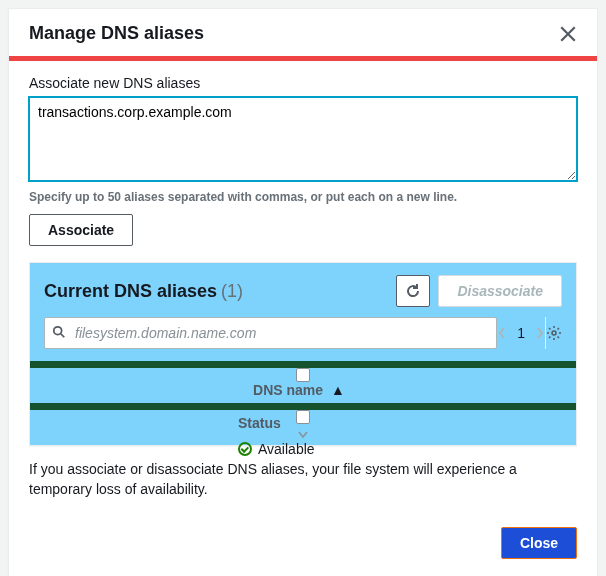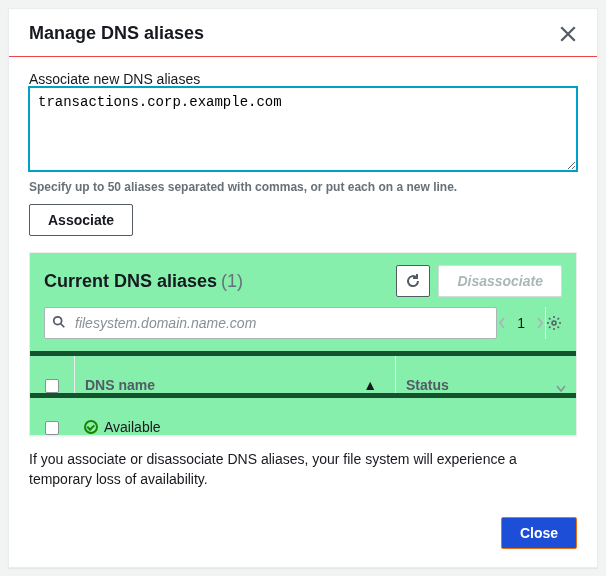--- a/index.html
+++ b/index.html
@@ -16,46 +16,46 @@
     border: 1px solid #eaeded;
     box-shadow: 0 1px 1px rgba(0,0,0,0.05);
     width: 590px;
     margin: 0 auto;
   }
   .dialog-header {
     display: flex;
     align-items: center;
     justify-content: space-between;
     padding: 14px 20px 12px 20px;
-    border-bottom: 1px solid #ef4444;
+    border-bottom: 5px solid #ef4444;
   }
   .dialog-title {
     font-size: 18px;
     font-weight: 700;
   }
   .close-x {
     width: 18px; height: 18px;
     cursor: pointer;
     color: #545b64;
   }
   .dialog-body {
     padding: 14px 20px 14px 20px;
   }
   .field-label {
     font-size: 14px;
     color: #16191f;
-    margin-bottom: 0;
+    margin-bottom: 6px;
   }
   .alias-textarea {
     width: 100%;
     height: 84px;
     border: 1px solid #00a1c9;
     outline: 1px solid #00a1c9;
     padding: 6px 8px;
-    font-family: Liberation Mono, monospace;
+    font-family: Liberation Sans, sans-serif;
     font-size: 14px;
     resize: both;
   }
   .alias-textarea::placeholder { color: #687078; }
   .help-text {
     font-size: 12px;
     font-weight: 700;
     color: #687078;
     margin: 6px 0 10px 0;
   }
@@ -85,21 +85,21 @@
     font-style: italic;
   }
   .btn-icon {
     width: 34px;
     padding: 0;
   }
 
   .table-container {
     border: 1px solid #eaeded;
     margin-top: 16px;
-    background: #86efac;
+    background: #7dd3fc;
     box-shadow: 0 1px 1px rgba(0,0,0,0.04);
   }
   .table-header {
     display: flex;
     align-items: center;
     justify-content: space-between;
     padding: 12px 14px 10px 14px;
   }
   .table-title {
     font-size: 18px;
@@ -146,23 +146,24 @@
     align-items: center;
     gap: 10px;
     color: #545b64;
   }
   .pager .page-num { color: #16191f; font-weight: 400; }
   .pager-chevron { width: 10px; height: 14px; color: #aab7b8; cursor: default; }
   .settings-icon { width: 16px; height: 16px; color: #545b64; cursor: pointer; }
 
   .thead-row, .tbody-row {
     display: flex;
-    align-items: flex-end;
-    border-top: 5px solid #14532d;
+    align-items: center;
+    border-top: 7px solid #14532d;
     height: 42px;
+    flex-direction: column;
   }
   .col-check { width: 44px; display:flex; align-items:center; justify-content:center; }
   .col-name { flex: 1; padding: 0 10px; display:flex; align-items:center; gap:8px; }
   .col-status { width: 150px; padding: 0 10px; display:flex; align-items:center; gap:6px;margin-top:17px; }
   .col-caret { width: 30px; display:flex; align-items:center; justify-content:center; color:#879196; }
   .th { font-weight: 700; color: #545b64; font-size: 14px; }
   .sort-ind { margin-left: auto; margin-right: 8px; color:#16191f; }
   .chk {
     width: 14px; height: 14px;
     border: 1px solid #879196;

